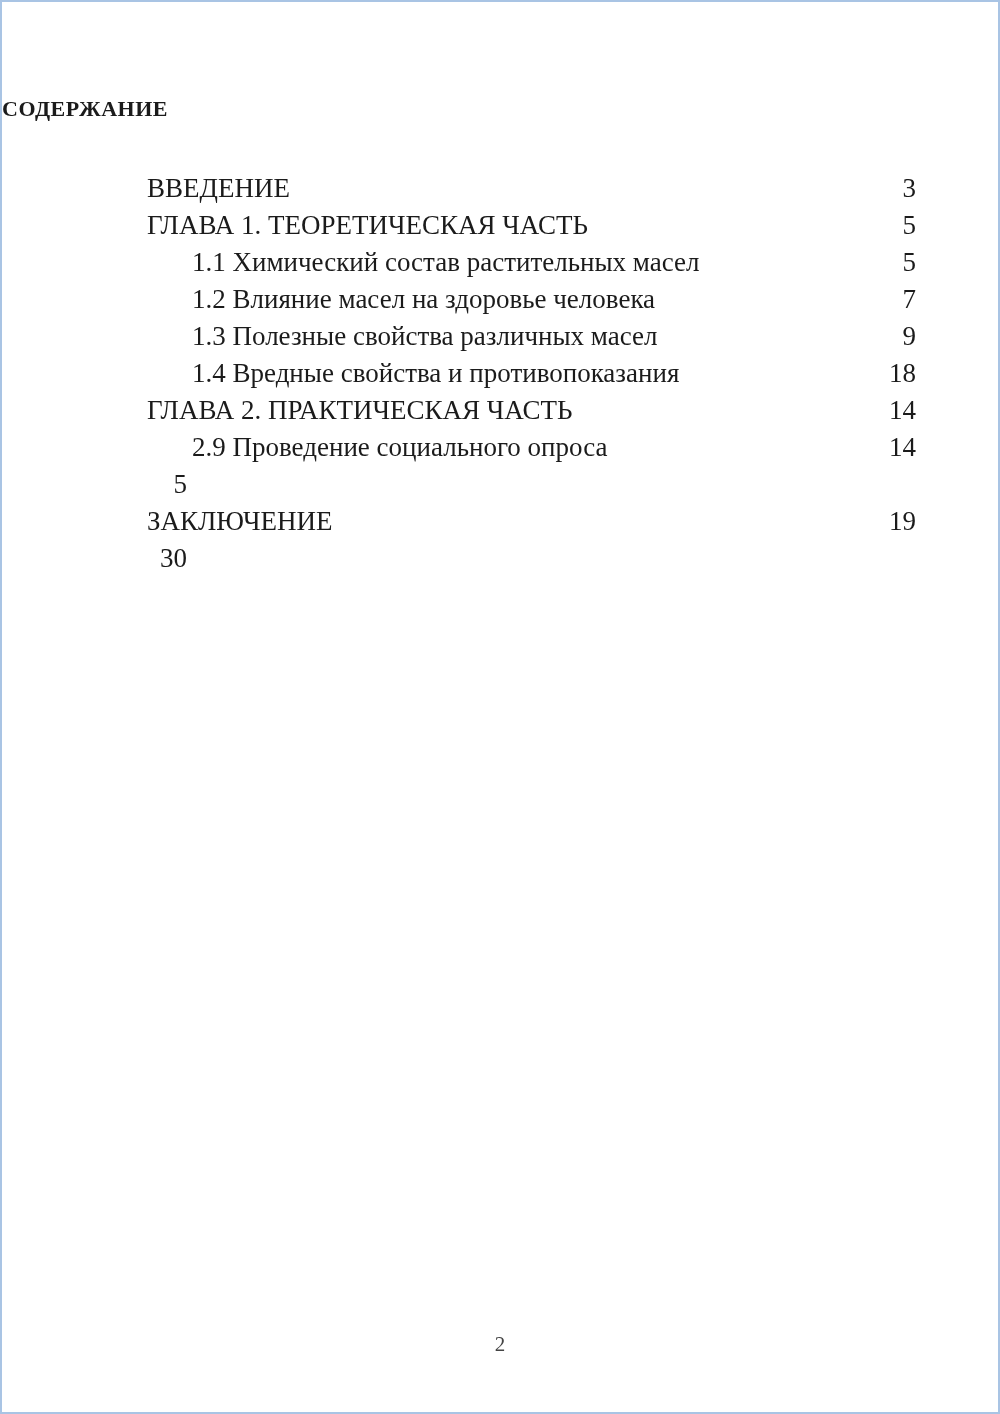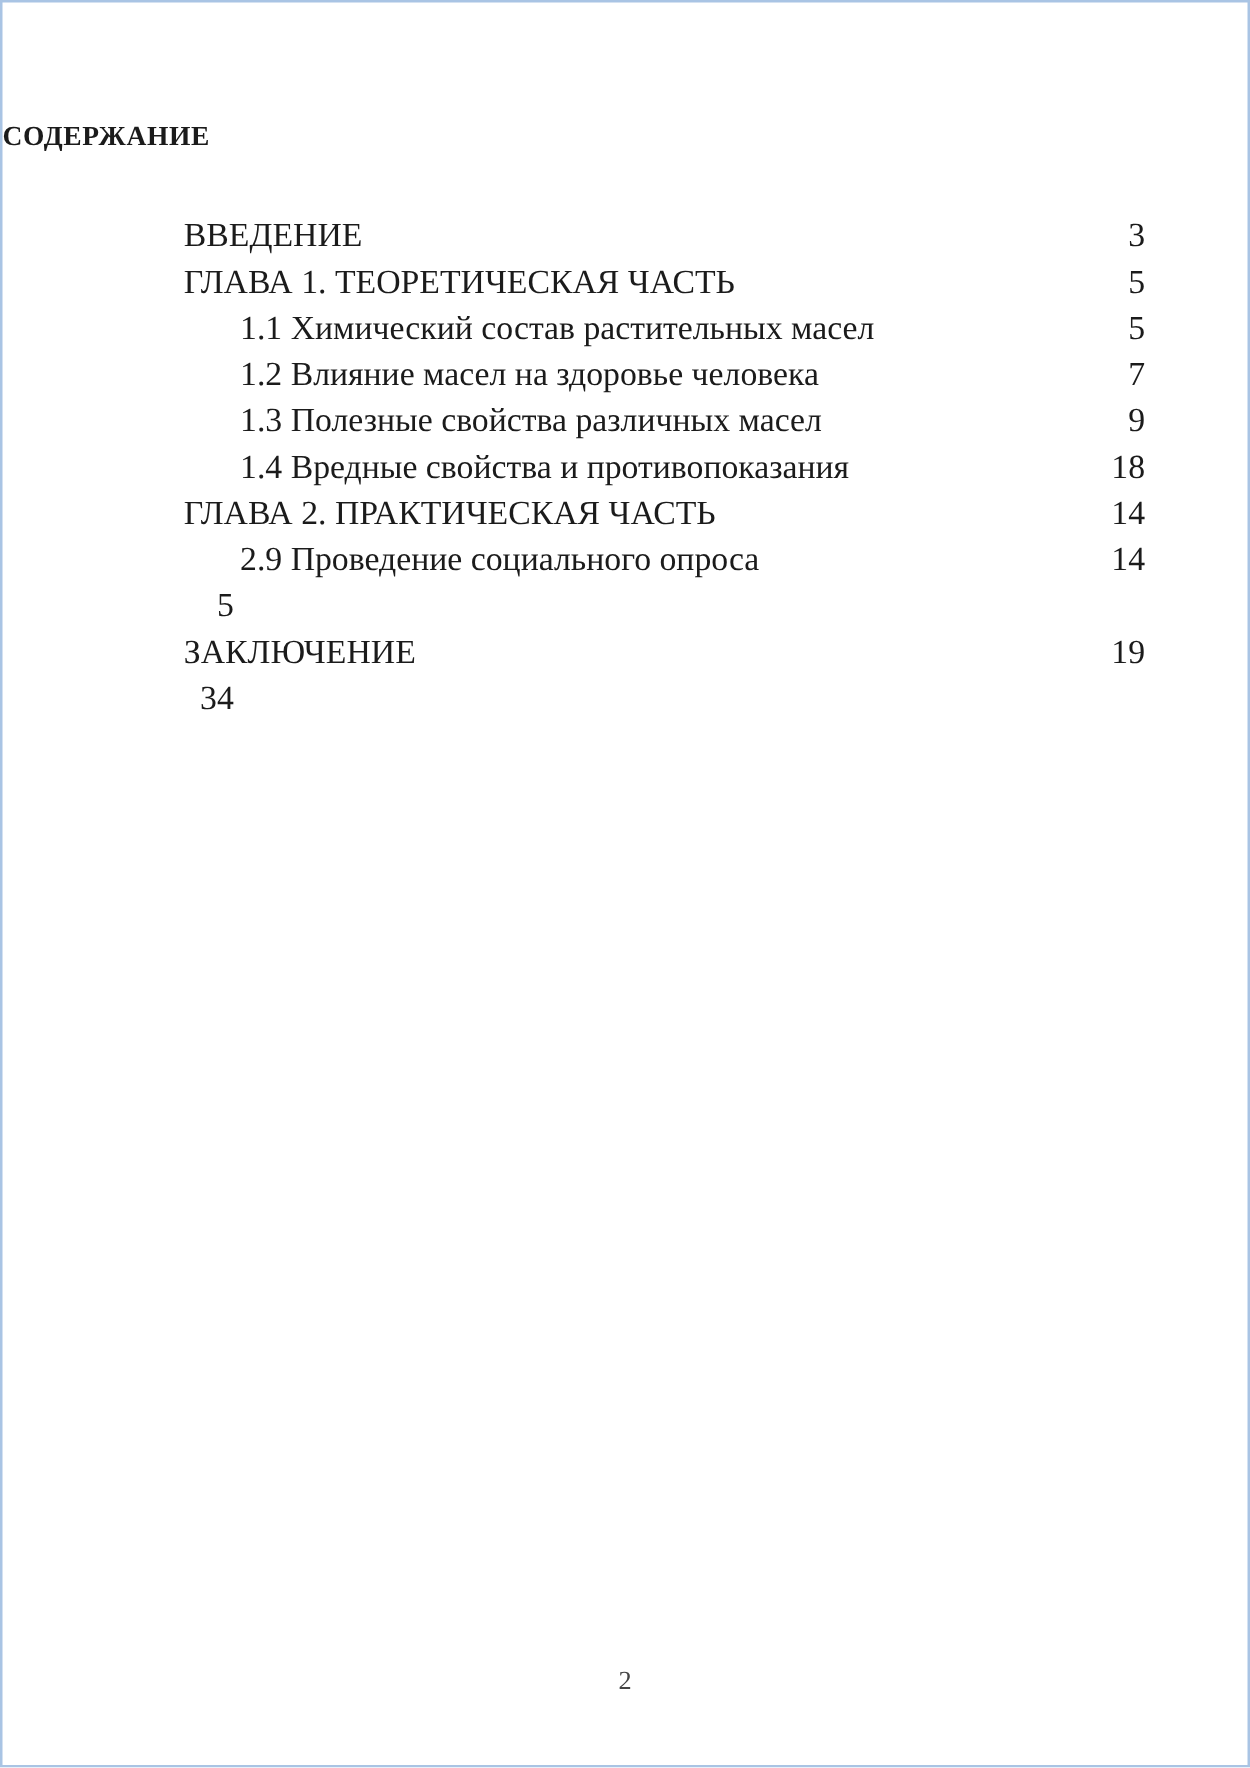--- a/index.html
+++ b/index.html
@@ -115,20 +115,20 @@
     <div class="toc-row indent">
       <span class="pagenum">5</span>
     </div>
 
     <div class="toc-row">
       <span class="label">ЗАКЛЮЧЕНИЕ</span>
       <span class="pagenum">19</span>
     </div>
 
     <div class="toc-row">
-      <span class="pagenum">34</span>
+      <span class="pagenum">30</span>
     </div>
 
   </div>
 
   <div class="footer-pagenum">2</div>
 
 </div>
 
 </body></html>

